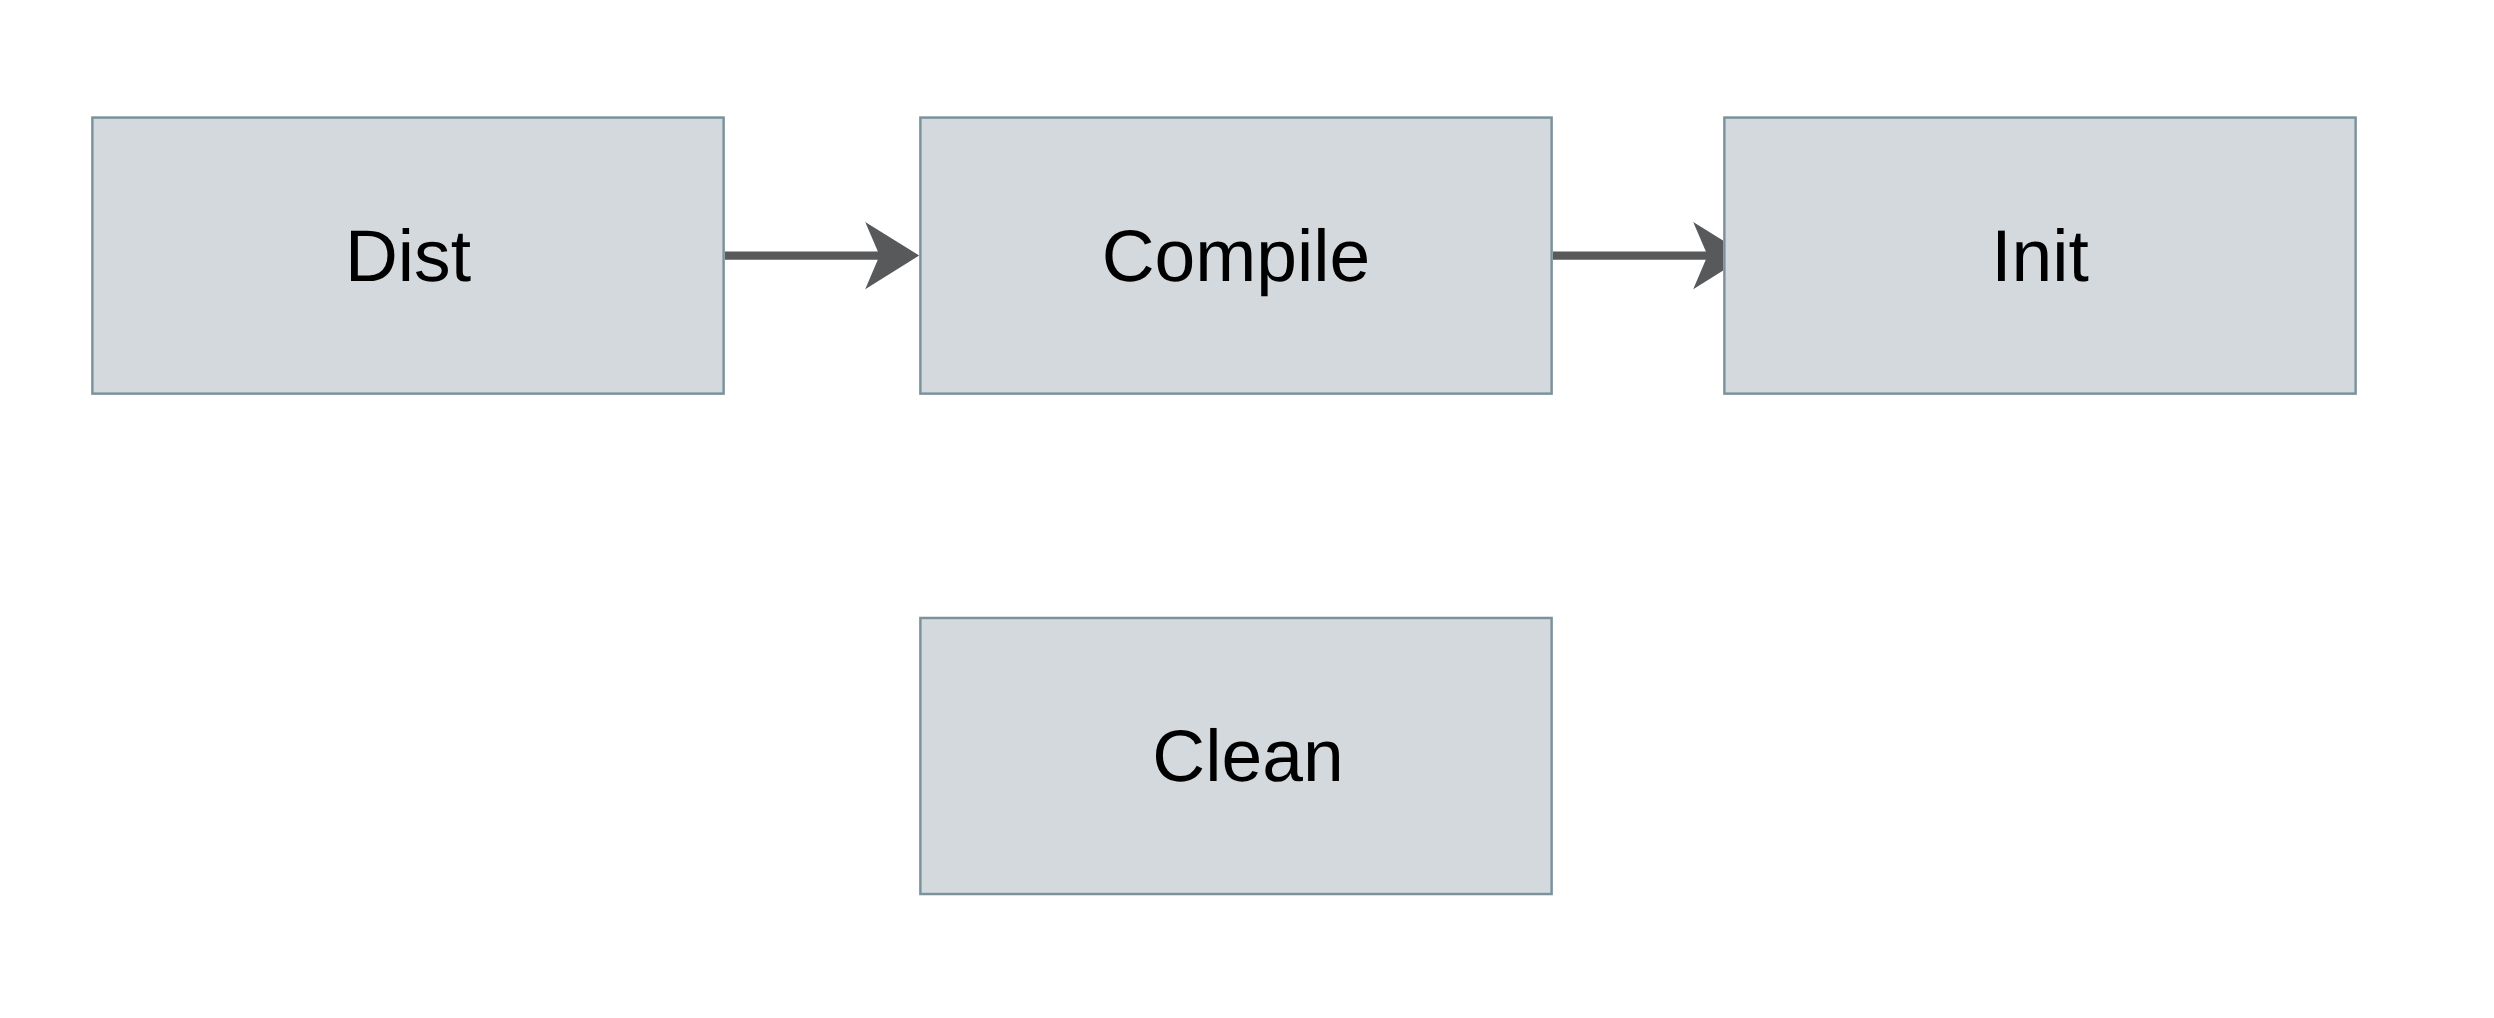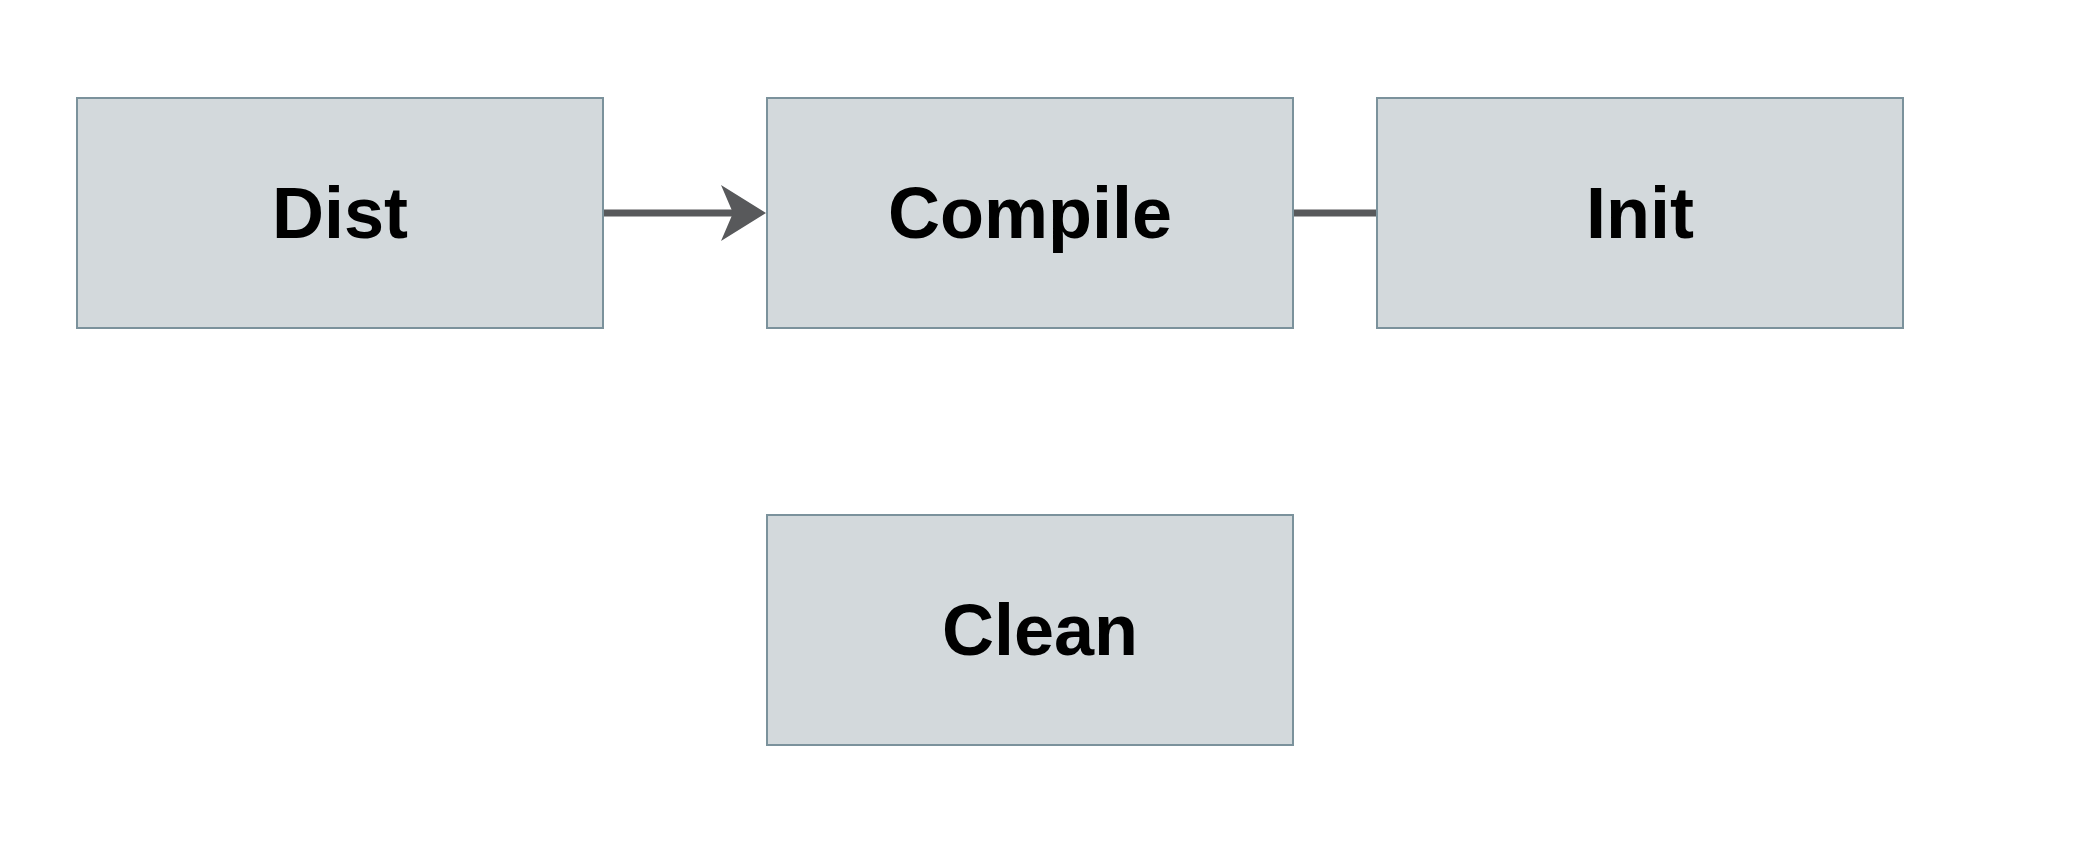--- a/index.html
+++ b/index.html
@@ -36,29 +36,28 @@
     width: 528px;
     height: 232px;
     background: #d3d9dc;
     border: 2.5px solid #7b929c;
     box-sizing: border-box;
     display: flex;
     align-items: center;
     justify-content: center;
   }
   .node-label {
-    font-size: 72px;
+    font-size: 61px;
     line-height: 1;
     color: #000000;
     white-space: nowrap;
-    font-weight: bold;
   }
   .node-dist    { left: 76px;   top: 97px;  }
   .node-compile { left: 766px;  top: 97px; text-align: right;  }
-  .node-init    { left: 1376px; top: 97px;  }
+  .node-init    { left: 1436px; top: 97px;  }
   .node-clean   { left: 766px;  top: 514px; padding-left: 20px; }
 </style>
 </head>
 <body>
 
 <div class="canvas">
 
   <svg class="edges-layer" viewBox="0 0 2078 848" xmlns="http://www.w3.org/2000/svg">
 
     <g>

